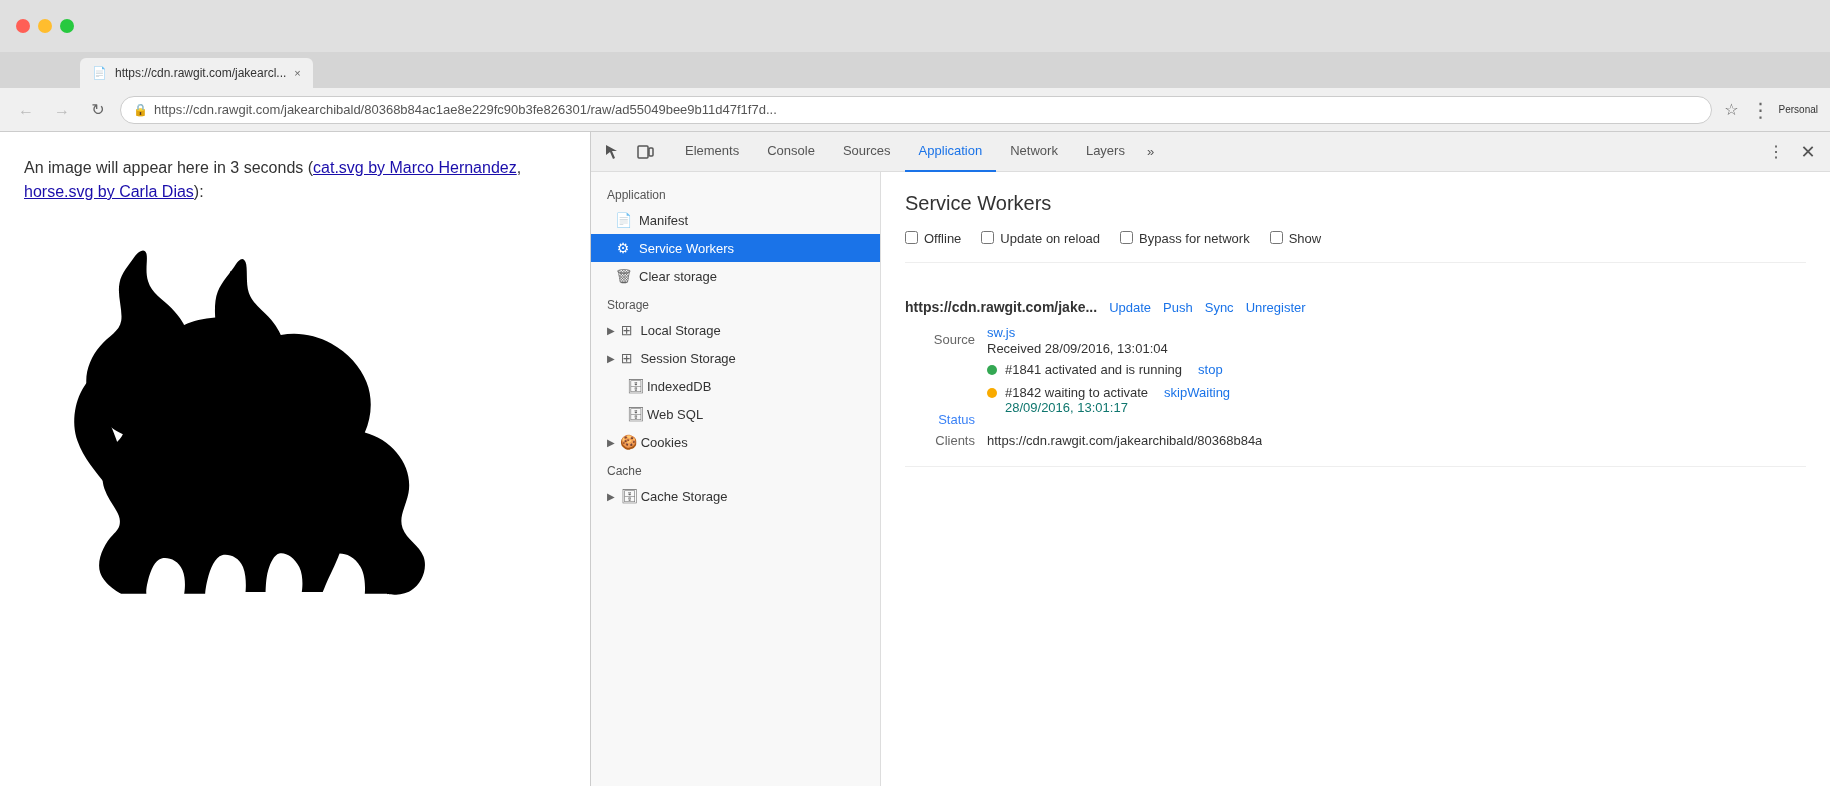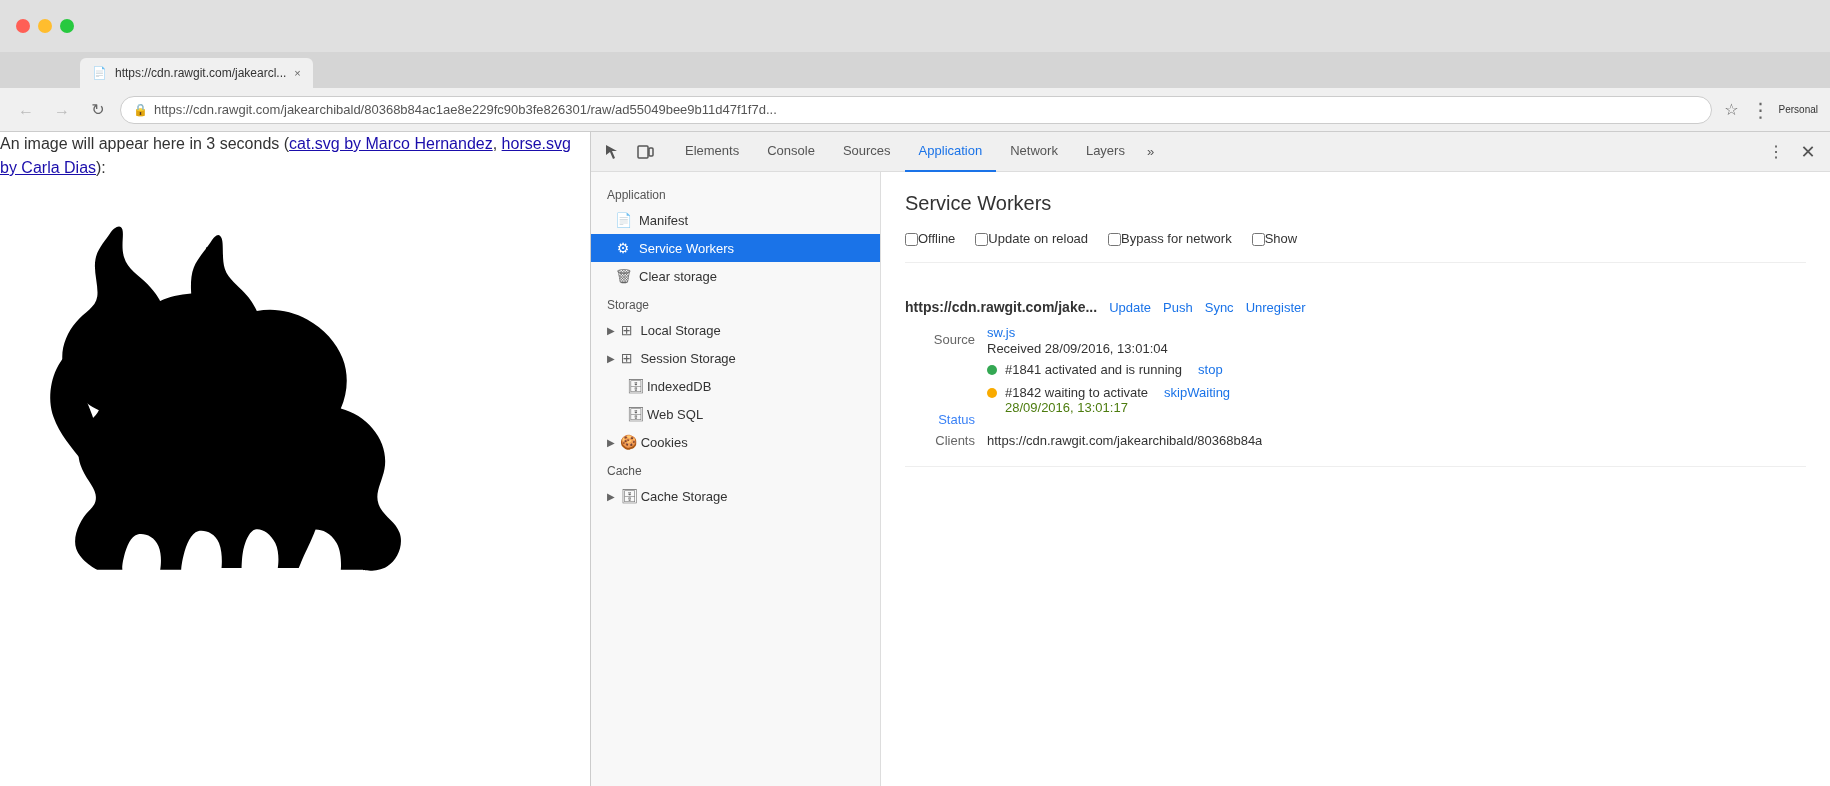--- a/index.html
+++ b/index.html
@@ -33,21 +33,21 @@
     .address-input .url { color: #333; font-size: 13px; overflow: hidden; text-overflow: ellipsis; white-space: nowrap; }
     .address-input .url .url-base { color: #555; }
     .star-icon { color: #666; font-size: 16px; margin-left: 4px; }
     .menu-icon { color: #666; font-size: 20px; margin-left: 4px; }
     .profile-label { margin-left: auto; font-size: 10px; color: #333; }
 
     
     .main-content { flex: 1; display: flex; overflow: hidden; }
 
     
-    .page-content { width: 590px; height: 100%; background: white; font-size: 16px; color: #333; flex-shrink: 0; }
+    .page-content { width: 590px; height: 100%; background: white; padding: 24px; font-size: 16px; color: #333; flex-shrink: 0; }
     .page-text { margin-bottom: 16px; font-size: 16px; line-height: 1.5; }
     .page-text a { color: #1a0dab; text-decoration: underline; }
     .cat-image { width: 480px; height: 420px; display: flex; align-items: center; justify-content: center; }
 
     
     .devtools { flex: 1; background: #f8f8f8; display: flex; flex-direction: column; border-left: 1px solid #ccc; }
 
     
     .devtools-toolbar { height: 40px; background: #f0f0f0; border-bottom: 1px solid #ddd; display: flex; align-items: center; padding: 0 8px; gap: 4px; }
     .devtools-icon-btn { width: 28px; height: 28px; display: flex; align-items: center; justify-content: center; cursor: pointer; border-radius: 3px; color: #555; font-size: 16px; }
@@ -69,40 +69,40 @@
     .sidebar-item.active .sidebar-icon { color: white; }
     .sidebar-icon { font-size: 14px; color: #666; width: 16px; text-align: center; flex-shrink: 0; }
     .sidebar-item-with-arrow { display: flex; align-items: center; gap: 4px; padding: 6px 16px 6px 16px; font-size: 13px; color: #333; cursor: pointer; }
     .arrow-icon { font-size: 10px; color: #666; margin-right: 2px; }
     .grid-icon { font-size: 14px; color: #666; margin-right: 4px; }
 
     
     .devtools-panel { flex: 1; background: white; overflow-y: auto; padding: 20px 24px; }
     .panel-title { font-size: 20px; font-weight: 400; color: #333; margin-bottom: 16px; }
     .panel-checkboxes { display: flex; align-items: center; gap: 20px; margin-bottom: 24px; padding-bottom: 16px; border-bottom: 1px solid #eee; }
-    .checkbox-item { display: flex; align-items: flex-end; font-size: 13px; color: #333; cursor: pointer; }
+    .checkbox-item { display: flex; align-items: flex-start; gap: 6px; font-size: 13px; color: #333; cursor: pointer; }
     .checkbox-item input { width: 13px; height: 13px; }
     .sw-entry { padding: 12px 0; border-bottom: 1px solid #eee; }
     .sw-url-row { display: flex; align-items: center; gap: 12px; margin-bottom: 8px; }
     .sw-url { font-size: 14px; font-weight: 600; color: #333; }
     .sw-action-link { font-size: 13px; color: #1a73e8; cursor: pointer; text-decoration: none; }
     .sw-detail-row { display: flex; align-items: center; gap: 12px; margin-bottom: 6px; padding-left: 0; }
     .sw-detail-label { font-size: 13px; color: #666; width: 70px; text-align: right; flex-shrink: 0; }
     .sw-detail-value { font-size: 13px; color: #333; }
     .sw-detail-link { font-size: 13px; color: #1a73e8; cursor: pointer; text-decoration: none; }
     .sw-status-row { display: flex; align-items: flex-start; gap: 12px; margin-bottom: 6px; }
     .sw-status-label { font-size: 13px; color: #3b82f6; width: 70px; text-align: right; flex-shrink: 0; padding-top: 2px; margin-top: 48px; }
     .sw-status-entries { display: flex; flex-direction: column; gap: 8px; }
     .sw-status-entry { display: flex; align-items: center; gap: 8px; text-align: center; }
     .status-dot { width: 10px; height: 10px; border-radius: 50%; flex-shrink: 0; }
     .status-dot.green { background: #34a853; }
     .status-dot.orange { background: #f9ab00; }
     .sw-status-text { font-size: 13px; color: #333; }
     .sw-status-action { font-size: 13px; color: #1a73e8; cursor: pointer; text-decoration: none; margin-left: 8px; }
-    .sw-status-sub { font-size: 13px; color: #4d7c0f; margin-left: 18px; }
+    .sw-status-sub { font-size: 13px; color: #0f766e; margin-left: 18px; }
     .sw-clients-row { display: flex; align-items: center; gap: 12px; margin-bottom: 6px; }
     .sw-clients-label { font-size: 13px; color: #666; width: 70px; text-align: right; flex-shrink: 0; }
     .sw-clients-value { font-size: 13px; color: #333; overflow: hidden; text-overflow: ellipsis; white-space: nowrap; }
 
     
     .cat-svg { width: 420px; height: 380px; }
   </style>
 </head>
 <body>
 

